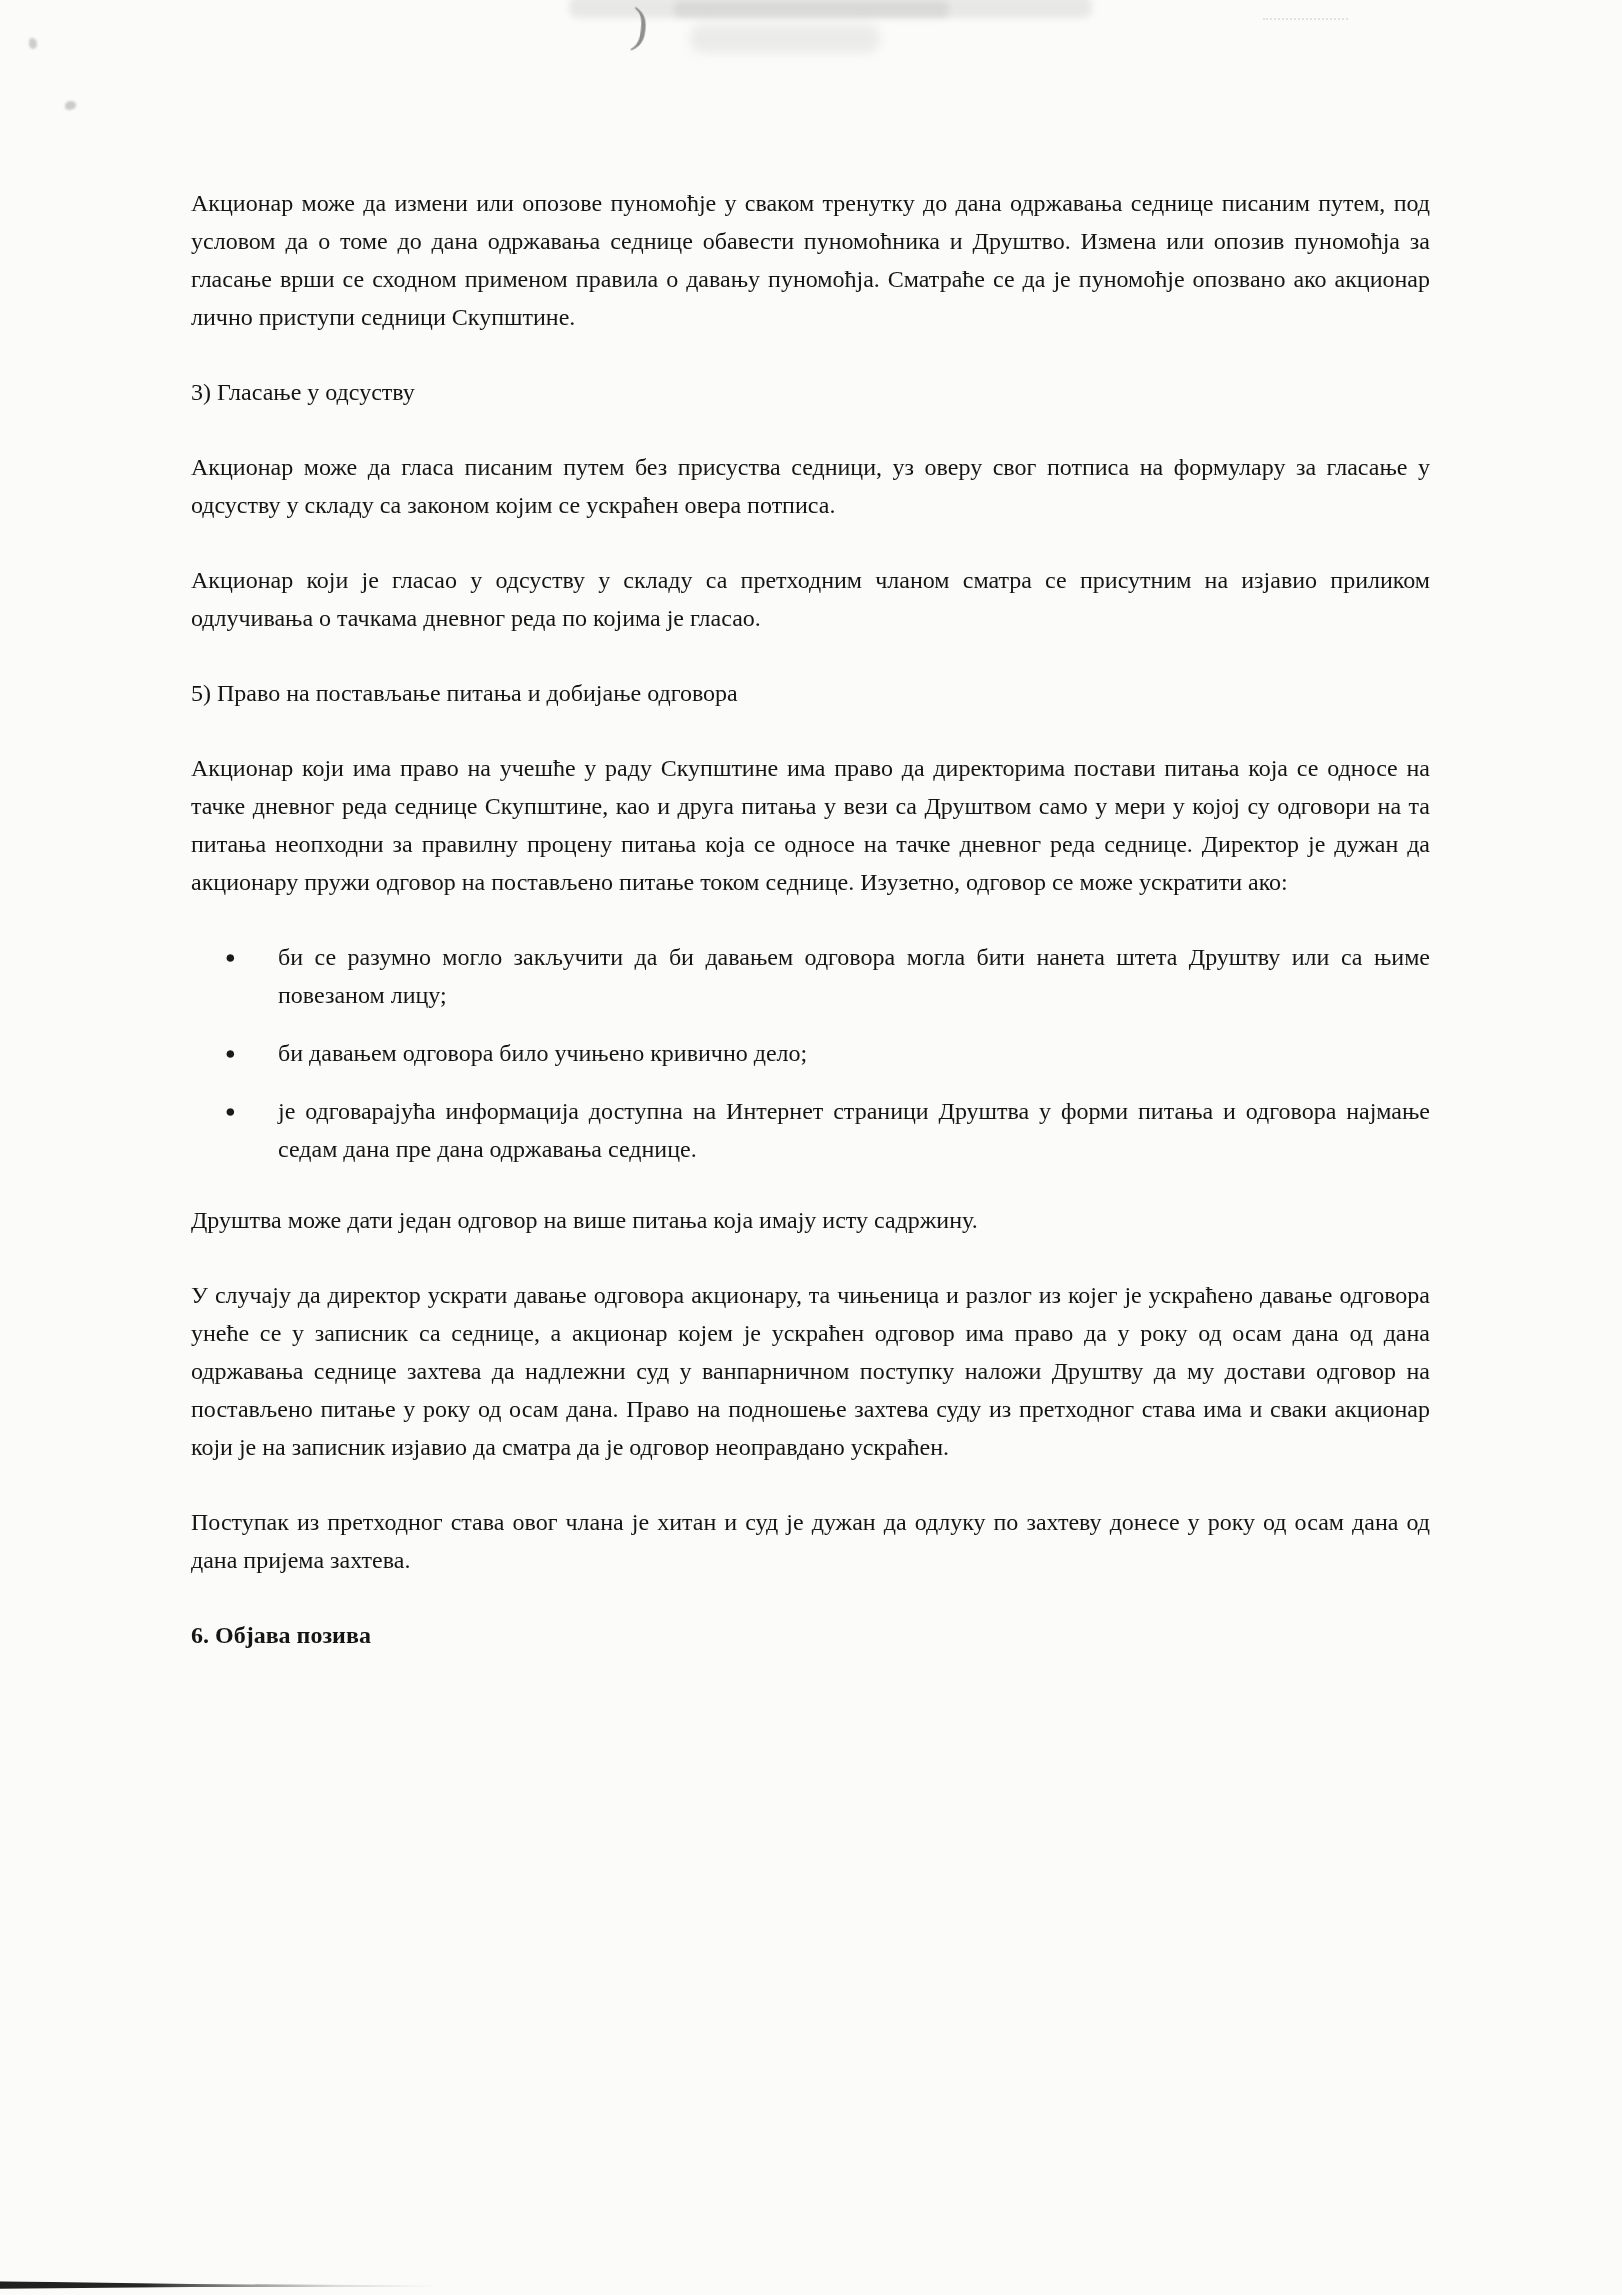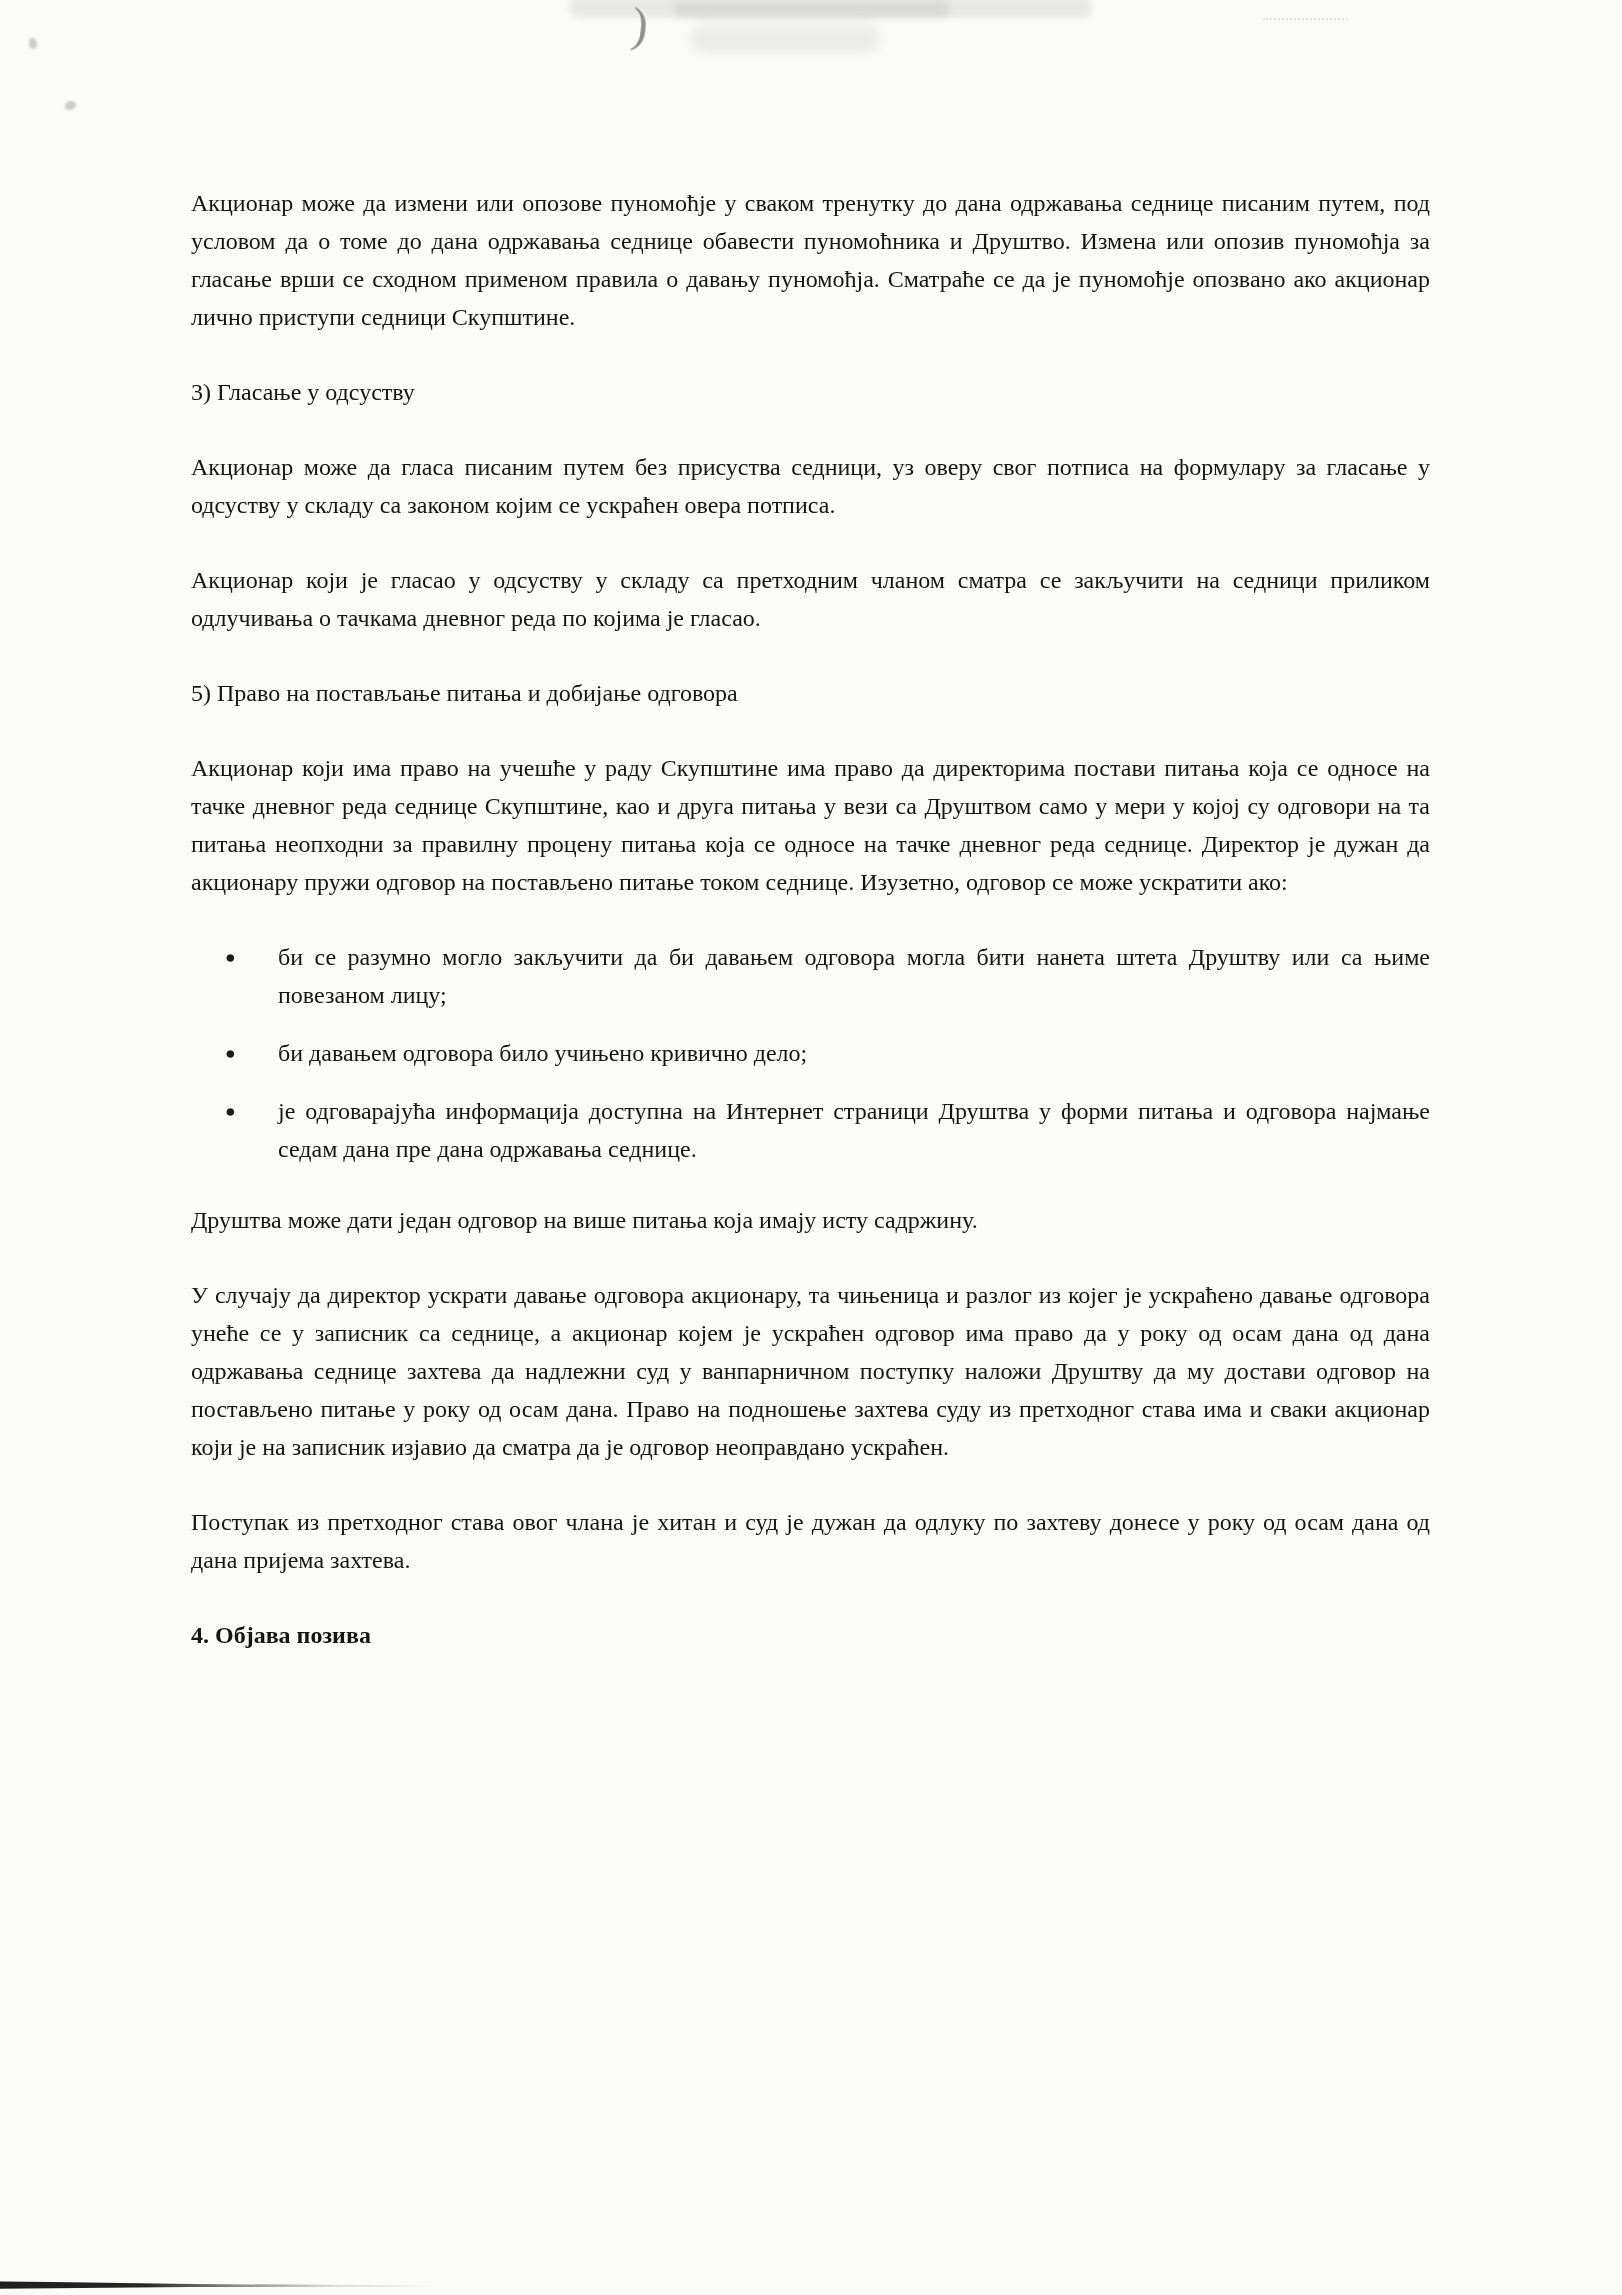--- a/index.html
+++ b/index.html
@@ -137,27 +137,27 @@
   <div class="smudge-dots"></div>
   <div class="paren-mark">)</div>
   <div class="speck-1"></div>
   <div class="speck-2"></div>
   <div class="scan-line"></div>
 
   <div class="content">
       <div class="block paragraph">Акционар може да измени или опозове пуномоћје у сваком тренутку до дана одржавања седнице писаним путем, под условом да о томе до дана одржавања седнице обавести пуномоћника и Друштво. Измена или опозив пуномоћја за гласање врши се сходном применом правила о давању пуномоћја. Сматраће се да је пуномоћје опозвано ако акционар лично приступи седници Скупштине.</div>
       <div class="block heading">3) Гласање у одсуству</div>
       <div class="block paragraph">Акционар може да гласа писаним путем без присуства седници, уз оверу свог потписа на формулару за гласање у одсуству у складу са законом којим се ускраћен овера потписа.</div>
-      <div class="block paragraph">Акционар који је гласао у одсуству у складу са претходним чланом сматра се закључити на седници приликом одлучивања о тачкама дневног реда по којима је гласао.</div>
+      <div class="block paragraph">Акционар који је гласао у одсуству у складу са претходним чланом сматра се присутним на изјавио приликом одлучивања о тачкама дневног реда по којима је гласао.</div>
       <div class="block heading">5) Право на постављање питања и добијање одговора</div>
       <div class="block paragraph">Акционар који има право на учешће у раду Скупштине има право да директорима постави питања која се односе на тачке дневног реда седнице Скупштине, као и друга питања у вези са Друштвом само у мери у којој су одговори на та питања неопходни за правилну процену питања која се односе на тачке дневног реда седнице. Директор је дужан да акционару пружи одговор на постављено питање током седнице. Изузетно, одговор се може ускратити ако:</div>
       <ul class="block bullets">
         <li>би се разумно могло закључити да би давањем одговора могла бити нанета штета Друштву или са њиме повезаном лицу;</li>
         <li>би давањем одговора било учињено кривично дело;</li>
         <li>је одговарајућа информација доступна на Интернет страници Друштва у форми питања и одговора најмање седам дана пре дана одржавања седнице.</li>
       </ul>
       <div class="block paragraph">Друштва може дати један одговор на више питања која имају исту садржину.</div>
       <div class="block paragraph">У случају да директор ускрати давање одговора акционару, та чињеница и разлог из којег је ускраћено давање одговора унеће се у записник са седнице, а акционар којем је ускраћен одговор има право да у року од осам дана од дана одржавања седнице захтева да надлежни суд у ванпарничном поступку наложи Друштву да му достави одговор на постављено питање у року од осам дана. Право на подношење захтева суду из претходног става има и сваки акционар који је на записник изјавио да сматра да је одговор неоправдано ускраћен.</div>
       <div class="block paragraph">Поступак из претходног става овог члана је хитан и суд је дужан да одлуку по захтеву донесе у року од осам дана од дана пријема захтева.</div>
-      <div class="block heading-bold">4. Објава позива</div>
+      <div class="block heading-bold">6. Објава позива</div>
     </div>
 </div>
 
 
 </body></html>

